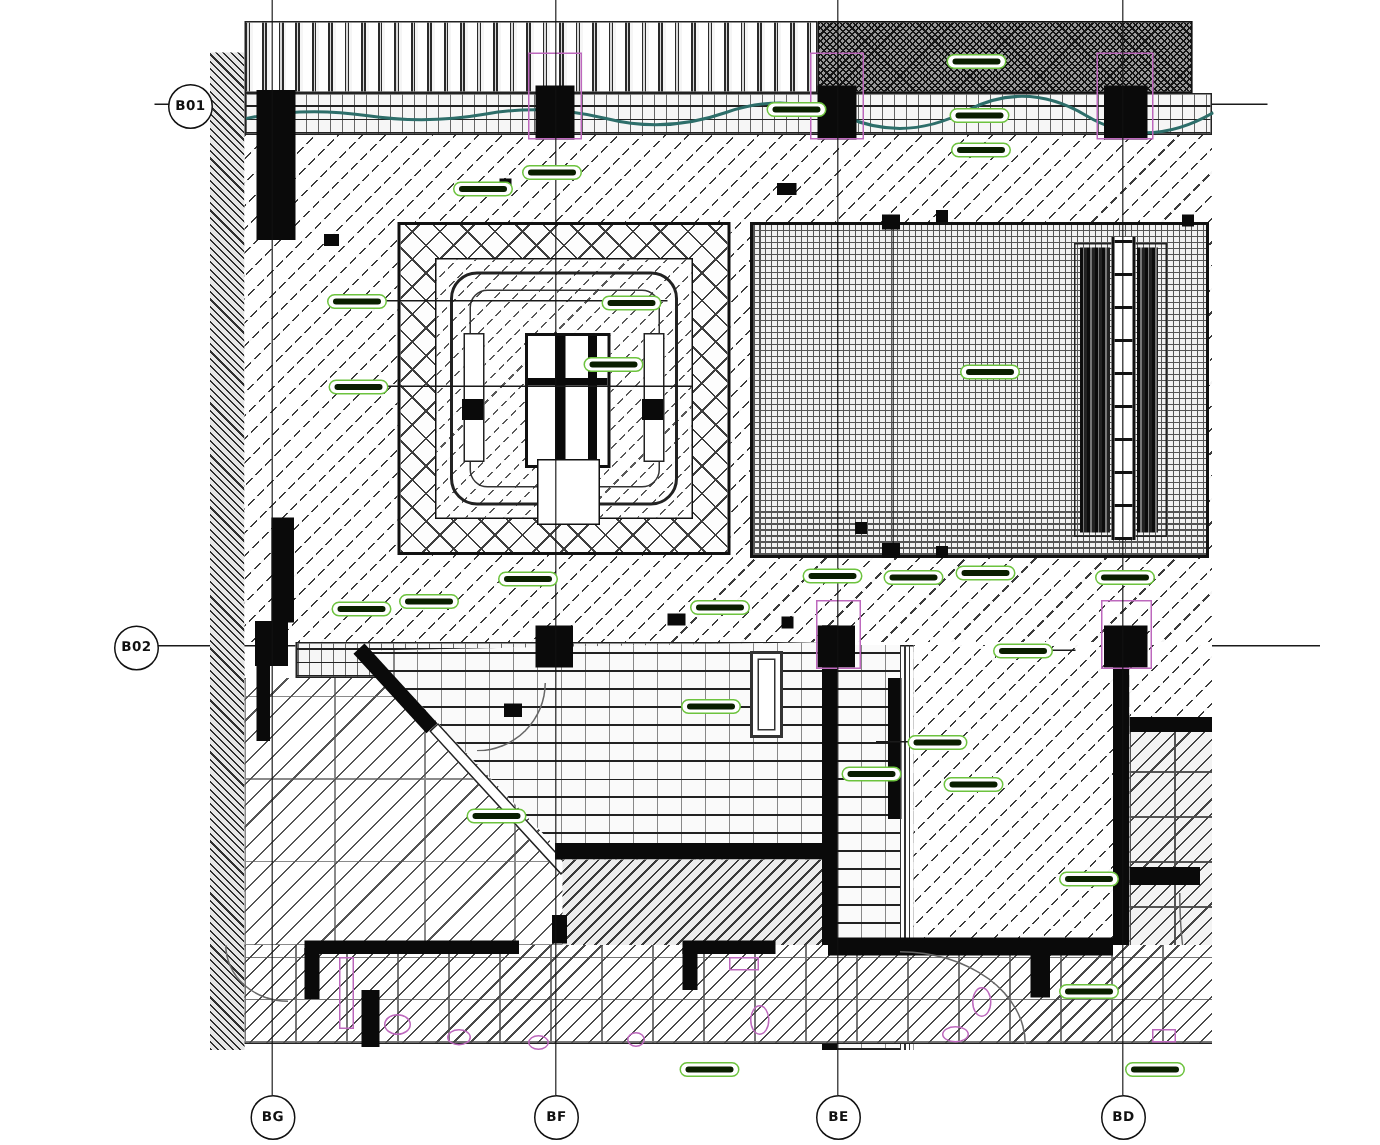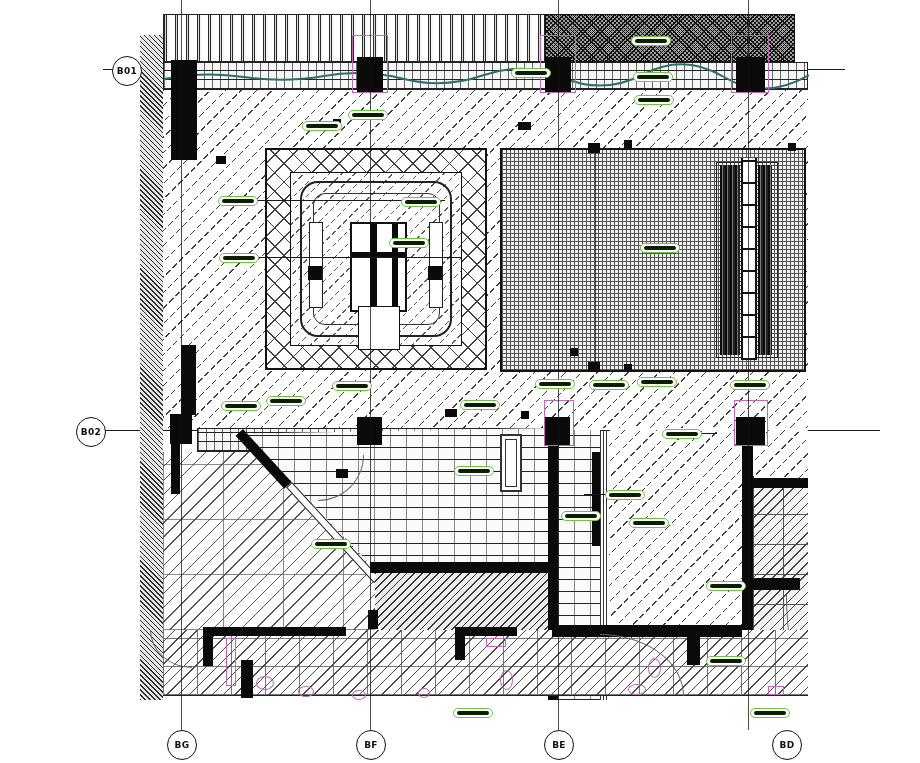--- a/index.html
+++ b/index.html
@@ -239,17 +239,17 @@
       </div>
       <div class="bubble" style="left: 167px; top: 730px;">
         <span>BG</span>
       </div>
       <div class="bubble" style="left: 356px; top: 730px;">
         <span>BF</span>
       </div>
       <div class="bubble" style="left: 544px; top: 730px;">
         <span>BE</span>
       </div>
-      <div class="bubble" style="left: 772px; top: 730px;">
+      <div class="bubble" style="left: 734px; top: 730px;">
         <span>BD</span>
       </div>
     </div>
 </div>
 
 </body></html>

